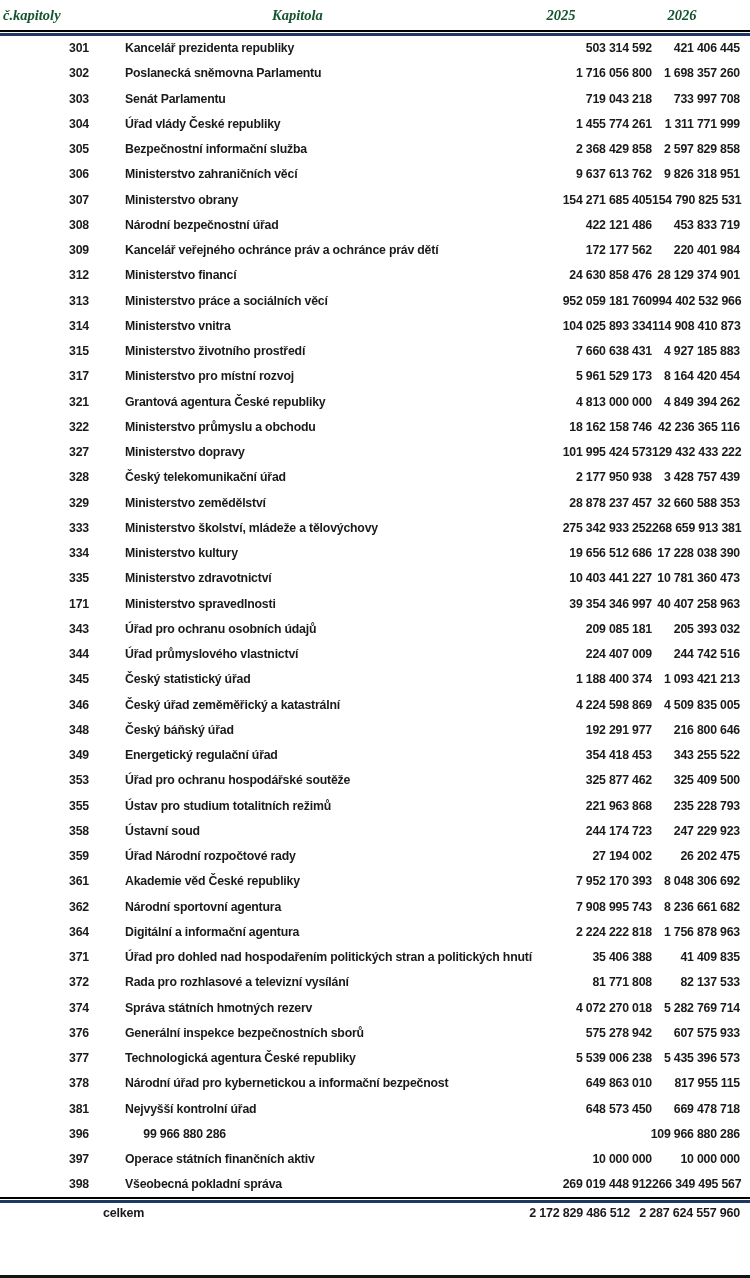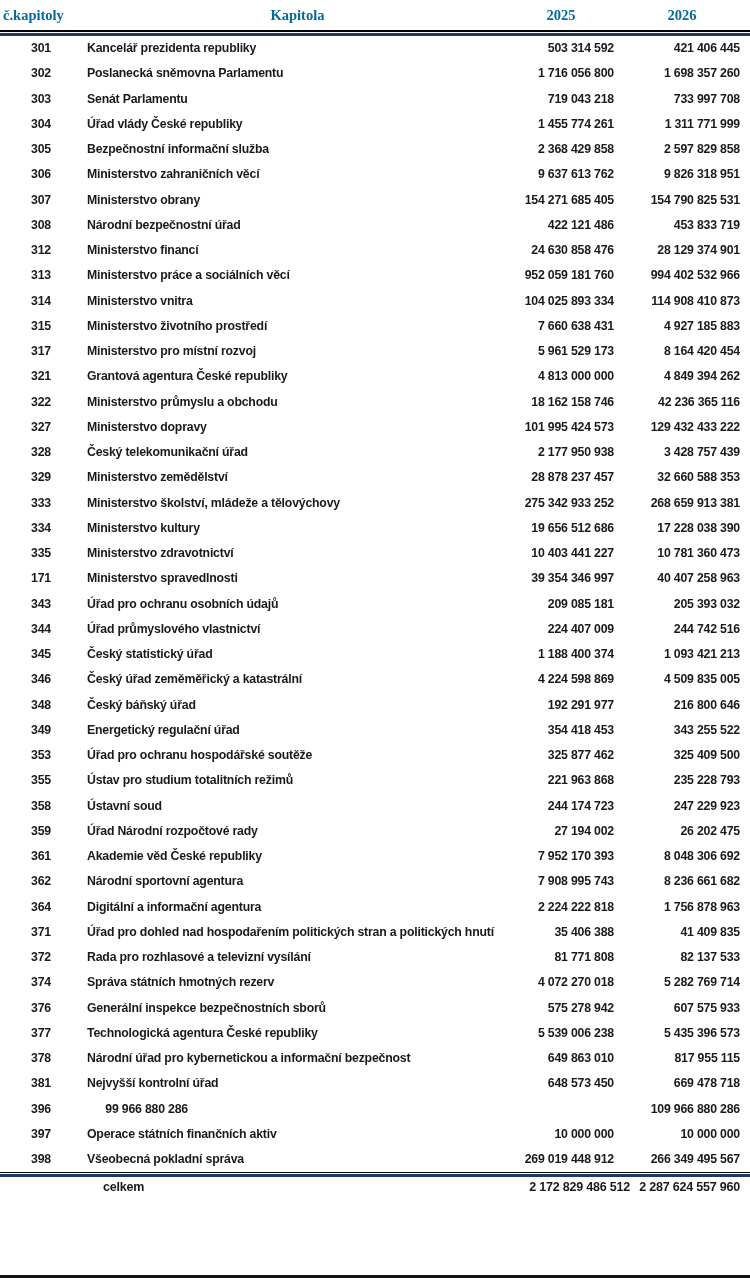--- a/index.html
+++ b/index.html
@@ -5,37 +5,38 @@
   html,body{margin:0;padding:0;background:#ffffff;}
   body{width:750px;height:1278px;overflow:hidden;}
   .doc{
     width:750px;height:1278px;
     font-family:"Liberation Sans",sans-serif;
     font-weight:700;color:#1a1a1a;
     display:flex;flex-direction:column;
   }
   .hdr{
     display:flex;align-items:center;height:30px;flex:none;
-    font-family:"Liberation Serif",serif;font-size:14.5px;color:#0369a1;
+    font-family:"Liberation Serif",serif;font-size:14.5px;color:#14532d;
     white-space:nowrap;
+    font-style:italic;
   }
   .c1{width:82px;flex:none;text-align:center;}
   .c2{width:426px;flex:none;text-align:left;padding-left:5px;box-sizing:border-box;}
   .c3{width:106px;flex:none;text-align:right;}
   .c4{flex:1;text-align:right;padding-right:10px;}
   .hdr .c1{text-align:left;padding-left:3px;box-sizing:border-box;}
   .hdr .c2,.hdr .c3,.hdr .c4{text-align:center;padding-right:0;}
   .dbl{flex:none;}
   .dbl .t1{height:1.5px;background:#000;}
   .dbl .sp{height:1px;background:#fff;}
   .dbl .t2{height:3px;background:var(--navy,#1F3864);}
   .tbody{flex:none;}
   .row{
     display:flex;align-items:center;height:25.25px;
-    font-size:12.3px;letter-spacing:-0.2px;white-space:nowrap;
+    font-size:12.3px;letter-spacing:-0.2px;white-space:nowrap;padding-left:38px;
   }
   .foot{
     display:flex;align-items:center;height:20px;flex:none;
     font-size:12.5px;letter-spacing:-0.2px;white-space:nowrap;padding-left:16px;
   }
   .bottom-line{height:3px;background:#141414;flex:none;margin-top:auto;}
 </style>
 </head>
 <body>
 
@@ -104,20 +105,26 @@
       <div class="c4">154 790 825 531</div>
     </div>
 
     <div class="row">
       <div class="c1">308</div>
       <div class="c2">Národní bezpečnostní úřad</div>
       <div class="c3">422 121 486</div>
       <div class="c4">453 833 719</div>
     </div>
 
+    <div class="row">
+      <div class="c1">309</div>
+      <div class="c2">Kancelář veřejného ochránce práv a ochránce práv dětí</div>
+      <div class="c3">172 177 562</div>
+      <div class="c4">220 401 984</div>
+    </div>
 
     <div class="row">
       <div class="c1">312</div>
       <div class="c2">Ministerstvo financí</div>
       <div class="c3">24 630 858 476</div>
       <div class="c4">28 129 374 901</div>
     </div>
 
     <div class="row">
       <div class="c1">313</div>

